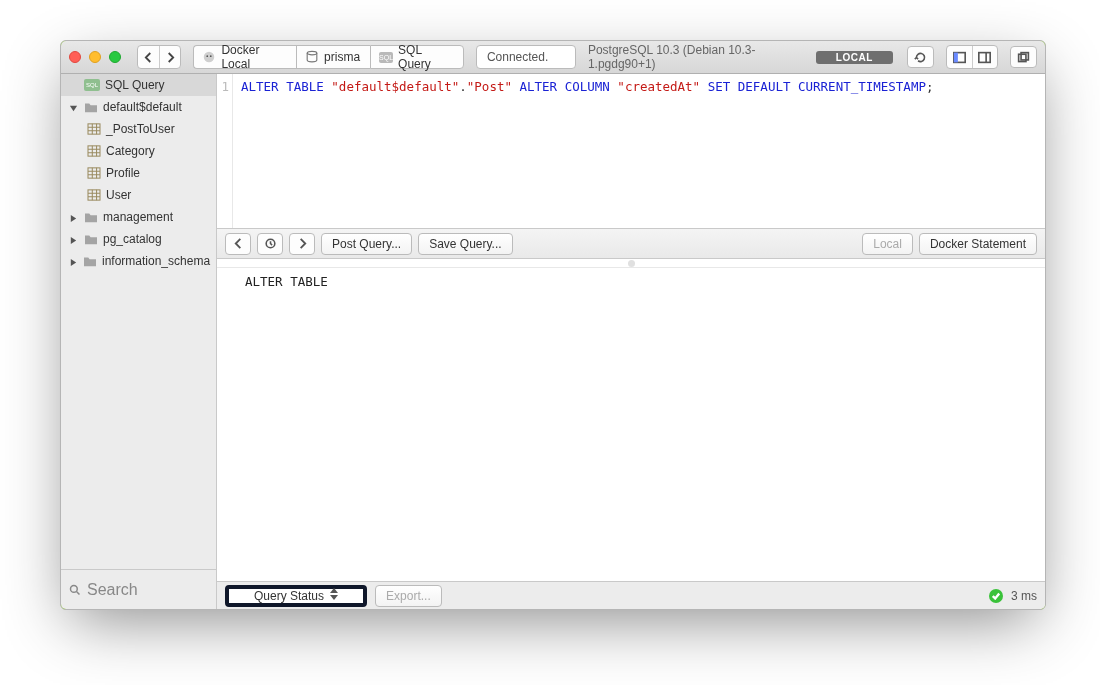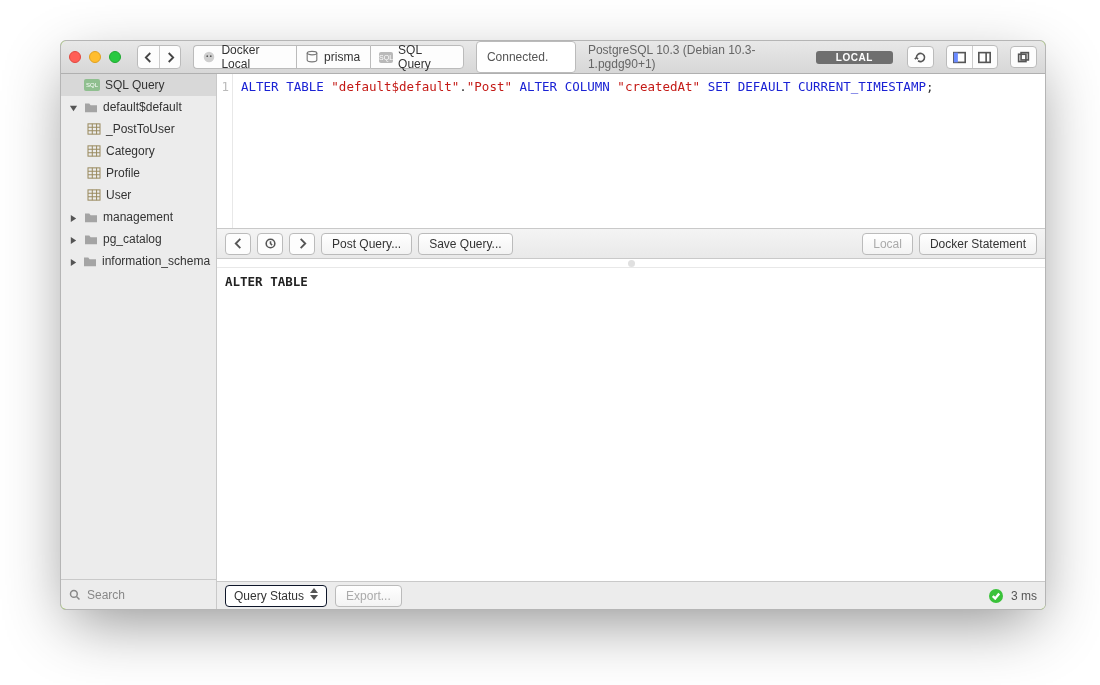--- a/index.html
+++ b/index.html
@@ -45,21 +45,21 @@
     display:flex; align-items:center; gap:5px;
     border:1px solid #bbb; border-right:none;
     background:#fdfdfd; padding:0 10px 0 8px; height:24px;
     position:relative; color:#333;
   }
   .crumb:first-child { border-top-left-radius:4px; border-bottom-left-radius:4px;}
   .crumb:last-child { border-right:1px solid #bbb; border-top-right-radius:4px; border-bottom-right-radius:4px;}
   .crumb .sep-icon { width:14px;height:14px;display:flex;align-items:center;justify-content:center;}
   .statusbox {
     margin-left:6px; border:1px solid #bbb; border-radius:4px;
-    background:#fff; height:32px; display:flex;align-items:center;
+    background:#fff; height:24px; display:flex;align-items:center;
     padding:0 10px; min-width:100px; color:#555;
   }
   .spacer { flex:1; }
   .db-version { color:#666; font-size:12px; display:flex;align-items:center; gap:4px;}
   .badge {
     background:#6f6f6f; color:#fff; border-radius:3px;
     font-size:10px; font-weight:600; padding:1px 20px; letter-spacing:.5px;
   }
   .iconbtn {
     width:28px; height:22px; border:1px solid #bbb; border-radius:4px;
@@ -83,22 +83,22 @@
   .tree-item.selected { background:#d8d8d8;}
   .tree-item.depth1 { padding-left:8px;}
   .tree-item.depth2 { padding-left:26px;}
   .disclosure { width:10px;height:10px; }
   .disclosure svg { width:9px;height:9px;fill:#555;}
   .tree-icon { width:14px;height:14px;display:flex;align-items:center;justify-content:center;}
   .tree-icon.sql { background:#8fbf8f;border-radius:2px;width:16px;height:12px;}
   .tree-icon.folder svg { width:14px;height:12px;fill:#a4a4a4;}
   .tree-icon.table svg { width:14px;height:12px;fill:none;stroke:#9a8b60;stroke-width:1.2;}
   .searchbar {
-    border-top:1px solid #c9c9c9; height:30px;
-    display:flex;align-items:center;gap:6px;padding:0 8px;color:#888;font-size:12px;
+    border-top:1px solid #c9c9c9; height:40px;
+    display:flex;align-items:center;gap:6px;padding:0 8px;color:#888;font-size:16px;
   }
   .searchbar svg { width:12px;height:12px;stroke:#888;fill:none;stroke-width:2;}
   
   .content { flex:1; display:flex; flex-direction:column; background:#fff;}
   .editor { flex:0 0 155px; display:flex; font-family:"Menlo","Consolas",monospace; font-size:12.5px; background:#fff; overflow:auto; border-bottom:1px solid #c9c9c9;}
   .gutter { width:16px; background:#fff; border-right:1px solid #e8e8e8; text-align:right; color:#bbb; padding:5px 3px 0 0;}
   .code { flex:1; padding:5px 8px; white-space:pre; color:#333;}
   .kw { color:#1a22d4;}
   .str { color:#c41a16;}
   .punct { color:#333;}
@@ -113,30 +113,30 @@
     background:linear-gradient(#fff,#f3f3f3);
     padding:0 10px; font-size:12px; color:#333;
     display:flex;align-items:center;
   }
   .btn.disabled { color:#aaa; }
   .iconbox { width:26px;height:22px;border:1px solid #bbb;border-radius:4px;background:#fdfdfd;display:flex;align-items:center;justify-content:center;}
   .iconbox svg { width:11px;height:11px;stroke:#555;fill:none;stroke-width:2;}
   
   .drag-handle { height:9px; border-bottom:1px solid #e8e8e8; display:flex;align-items:center;justify-content:center;}
   .drag-handle span { width:7px;height:7px;border-radius:50%;background:#e0e0e0;}
-  .results { flex:1; background:#fff; font-family:"Menlo","Consolas",monospace; font-size:12.5px; padding:6px 8px; color:#222;font-weight:bold;}
+  .results { flex:1; background:#fff; font-family:"Menlo","Consolas",monospace; font-size:12.5px; padding:6px 28px; color:#222;}
   
   .bottombar {
     height:28px; background:#ececec; border-top:1px solid #c9c9c9;
     display:flex;align-items:center;gap:8px;padding:0 8px;font-size:12px;
   }
   .popup {
     display:flex;align-items:center;gap:6px;
-    border:1px solid #0f172a;border-radius:4px;background:#fff;
-    height:22px;padding:0 8px;
+    border:4px solid #0f172a;border-radius:4px;background:#fff;
+    height:22px;padding:0 25px;
   }
   .popup .updown svg { width:8px;height:12px;fill:#555;}
   .ok-icon { width:14px;height:14px;border-radius:50%;background:#3ac23a;display:flex;align-items:center;justify-content:center;}
   .ok-icon svg { width:8px;height:8px;stroke:#fff;stroke-width:3;fill:none;}
 </style>
 </head>
 <body>
 
 <div class="window">
 

